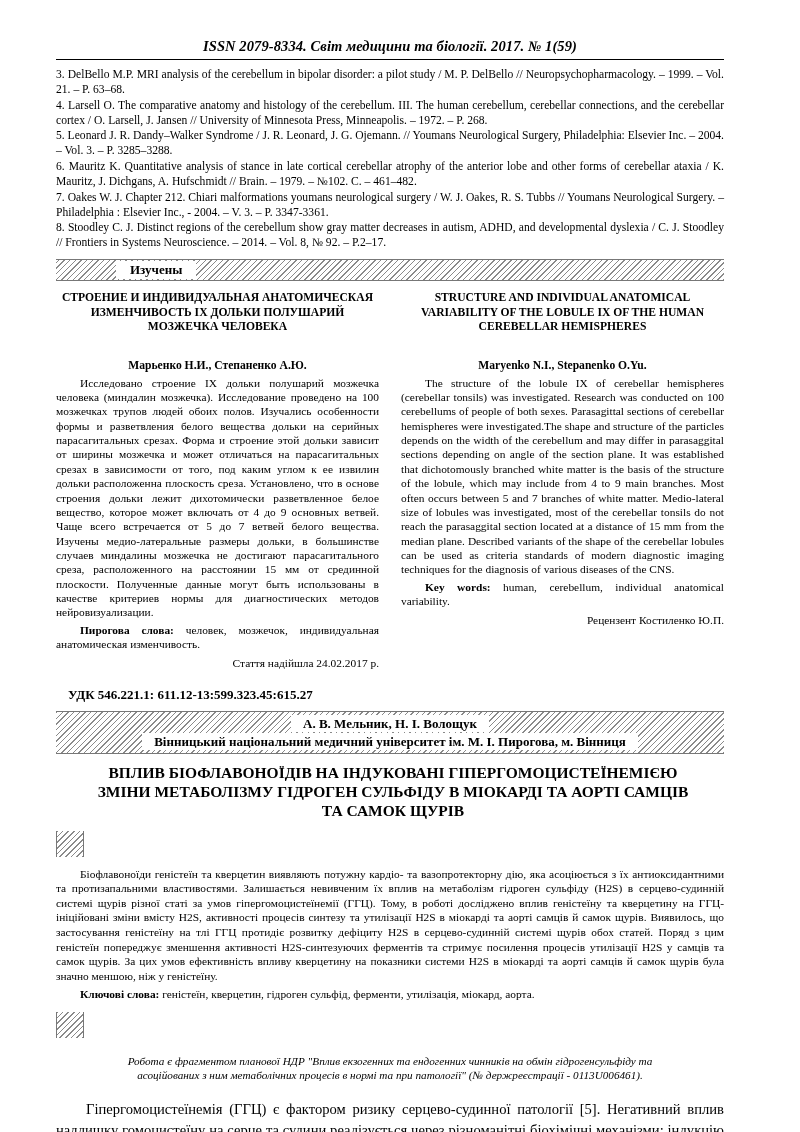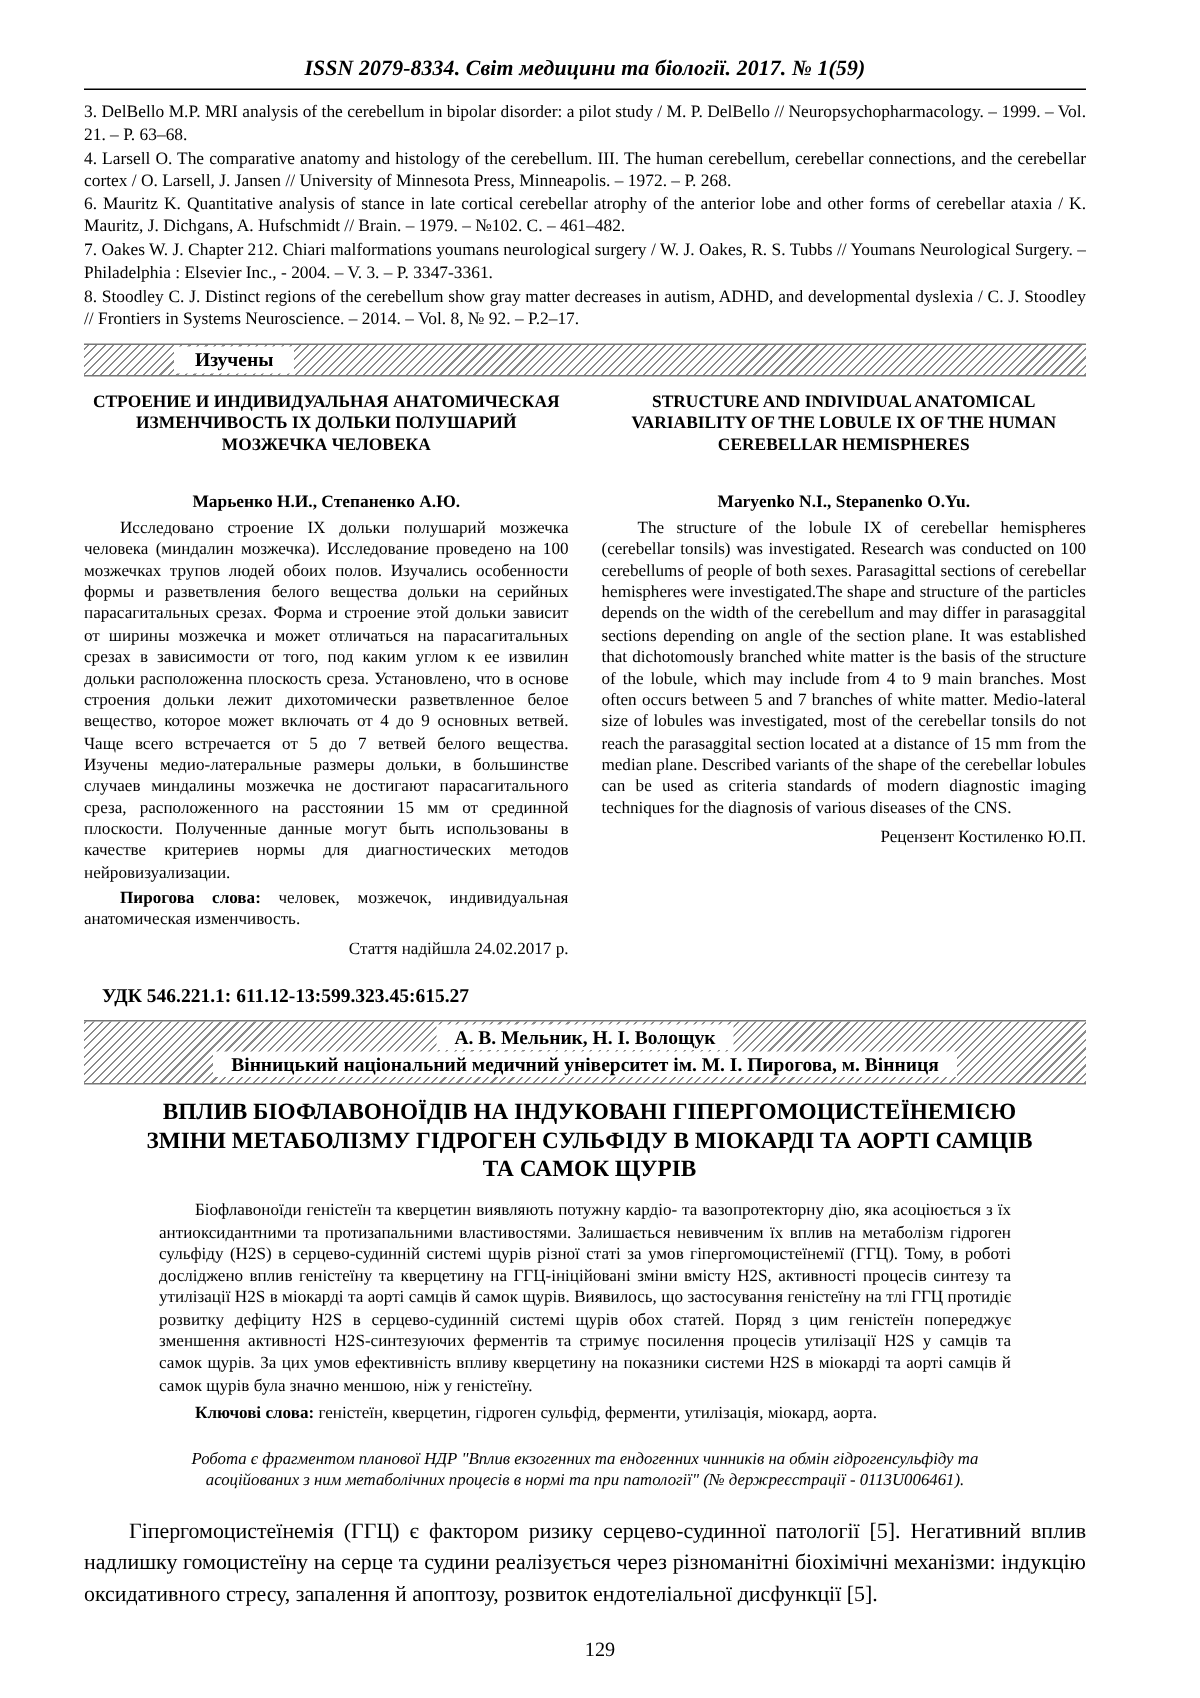--- a/index.html
+++ b/index.html
@@ -140,23 +140,24 @@
   .art-title {
     text-align: center;
     font-weight: bold;
     font-size: 15.5px;
     line-height: 1.22;
     margin: 10px 34px 10px 40px;
     text-transform: uppercase;
   }
   .main-abs {
     display: flex;
-    gap: 22px;
-    align-items: flex-end;
+    gap: 10px;
+    align-items: flex-start;
     margin-top: 6px;
+    flex-direction: column;
   }
   .hatch-side {
     width: 26px;
     flex: 0 0 26px;
     background-image: repeating-linear-gradient(
         -45deg,
         #8a8a8a 0px, #8a8a8a 1px,
         #ffffff 1px, #ffffff 4px);
     border-left: 1px solid #777;
     border-right: 1px solid #777;
@@ -201,20 +202,21 @@
 <body>
 
 <div class="page">
 
   <div class="running-head">ISSN 2079-8334. Світ медицини та біології. 2017. № 1(59)</div>
   <hr class="rule">
 
   <div class="refs">
     <p>3. DelBello M.P. MRI analysis of the cerebellum in bipolar disorder: a pilot study / M. P. DelBello // Neuropsychopharmacology. – 1999. – Vol. 21. – P. 63–68.</p>
     <p>4. Larsell O. The comparative anatomy and histology of the cerebellum. III. The human cerebellum, cerebellar connections, and the cerebellar cortex / O. Larsell, J. Jansen // University of Minnesota Press, Minneapolis. – 1972. – P. 268.</p>
+    <p>5. Leonard J. R. Dandy–Walker Syndrome / J. R. Leonard, J. G. Ojemann. // Youmans Neurological Surgery, Philadelphia: Elsevier Inc. – 2004. – Vol. 3. – P. 3285–3288.</p>
     <p>6. Mauritz K. Quantitative analysis of stance in late cortical cerebellar atrophy of the anterior lobe and other forms of cerebellar ataxia / K. Mauritz, J. Dichgans, A. Hufschmidt // Brain. – 1979. – №102. C. – 461–482.</p>
     <p>7. Oakes W. J. Chapter 212. Chiari malformations youmans neurological surgery / W. J. Oakes, R. S. Tubbs // Youmans Neurological Surgery. – Philadelphia : Elsevier Inc., - 2004. – V. 3. – P. 3347-3361.</p>
     <p>8. Stoodley C. J. Distinct regions of the cerebellum show gray matter decreases in autism, ADHD, and developmental dyslexia / C. J. Stoodley // Frontiers in Systems Neuroscience. – 2014. – Vol. 8, № 92. – P.2–17.</p>
   </div>
 
   <div class="band left-label">
     <span class="band-label">Изучены</span>
   </div>
 
   <div class="abstracts">
@@ -222,20 +224,21 @@
       <div class="abs-title">СТРОЕНИЕ И ИНДИВИДУАЛЬНАЯ АНАТОМИЧЕСКАЯ ИЗМЕНЧИВОСТЬ IX ДОЛЬКИ ПОЛУШАРИЙ МОЗЖЕЧКА ЧЕЛОВЕКА</div>
       <div class="abs-authors">Марьенко Н.И., Степаненко А.Ю.</div>
       <p class="abs-body">Исследовано строение IX дольки полушарий мозжечка человека (миндалин мозжечка). Исследование проведено на 100 мозжечках трупов людей обоих полов. Изучались особенности формы и разветвления белого вещества дольки на серийных парасагитальных срезах. Форма и строение этой дольки зависит от ширины мозжечка и может отличаться на парасагитальных срезах в зависимости от того, под каким углом к ее извилин дольки расположенна плоскость среза. Установлено, что в основе строения дольки лежит дихотомически разветвленное белое вещество, которое может включать от 4 до 9 основных ветвей. Чаще всего встречается от 5 до 7 ветвей белого вещества. Изучены медио-латеральные размеры дольки, в большинстве случаев миндалины мозжечка не достигают парасагитального среза, расположенного на расстоянии 15 мм от срединной плоскости. Полученные данные могут быть использованы в качестве критериев нормы для диагностических методов нейровизуализации.</p>
       <p class="abs-kw"><b>Пирогова слова:</b><span> человек, мозжечок, индивидуальная анатомическая изменчивость.</span></p>
       <div class="abs-foot">Стаття надійшла 24.02.2017 р.</div>
     </div>
     <div class="abs-col">
       <div class="abs-title">STRUCTURE AND INDIVIDUAL ANATOMICAL VARIABILITY OF THE LOBULE IX OF THE HUMAN CEREBELLAR HEMISPHERES</div>
       <div class="abs-authors">Maryenko N.I., Stepanenko O.Yu.</div>
       <p class="abs-body">The structure of the lobule IX of cerebellar hemispheres (cerebellar tonsils) was investigated. Research was conducted on 100 cerebellums of people of both sexes. Parasagittal sections of cerebellar hemispheres were investigated.The shape and structure of the particles depends on the width of the cerebellum and may differ in parasaggital sections depending on angle of the section plane. It was established that dichotomously branched white matter is the basis of the structure of the lobule, which may include from 4 to 9 main branches. Most often occurs between 5 and 7 branches of white matter. Medio-lateral size of lobules was investigated, most of the cerebellar tonsils do not reach the parasaggital section located at a distance of 15 mm from the median plane. Described variants of the shape of the cerebellar lobules can be used as criteria standards of modern diagnostic imaging techniques for the diagnosis of various diseases of the CNS.</p>
+      <p class="abs-kw"><b>Key words:</b><span> human, cerebellum, individual anatomical variability.</span></p>
       <div class="abs-foot">Рецензент Костиленко Ю.П.</div>
     </div>
   </div>
 
   <div class="udc">УДК 546.221.1: 611.12-13:599.323.45:615.27</div>
 
   <div class="authors-band">
     <div>А. В. Мельник, Н. І. Волощук</div>
     <div>Вінницький національний медичний університет ім. М. І. Пирогова, м. Вінниця</div>
   </div>

